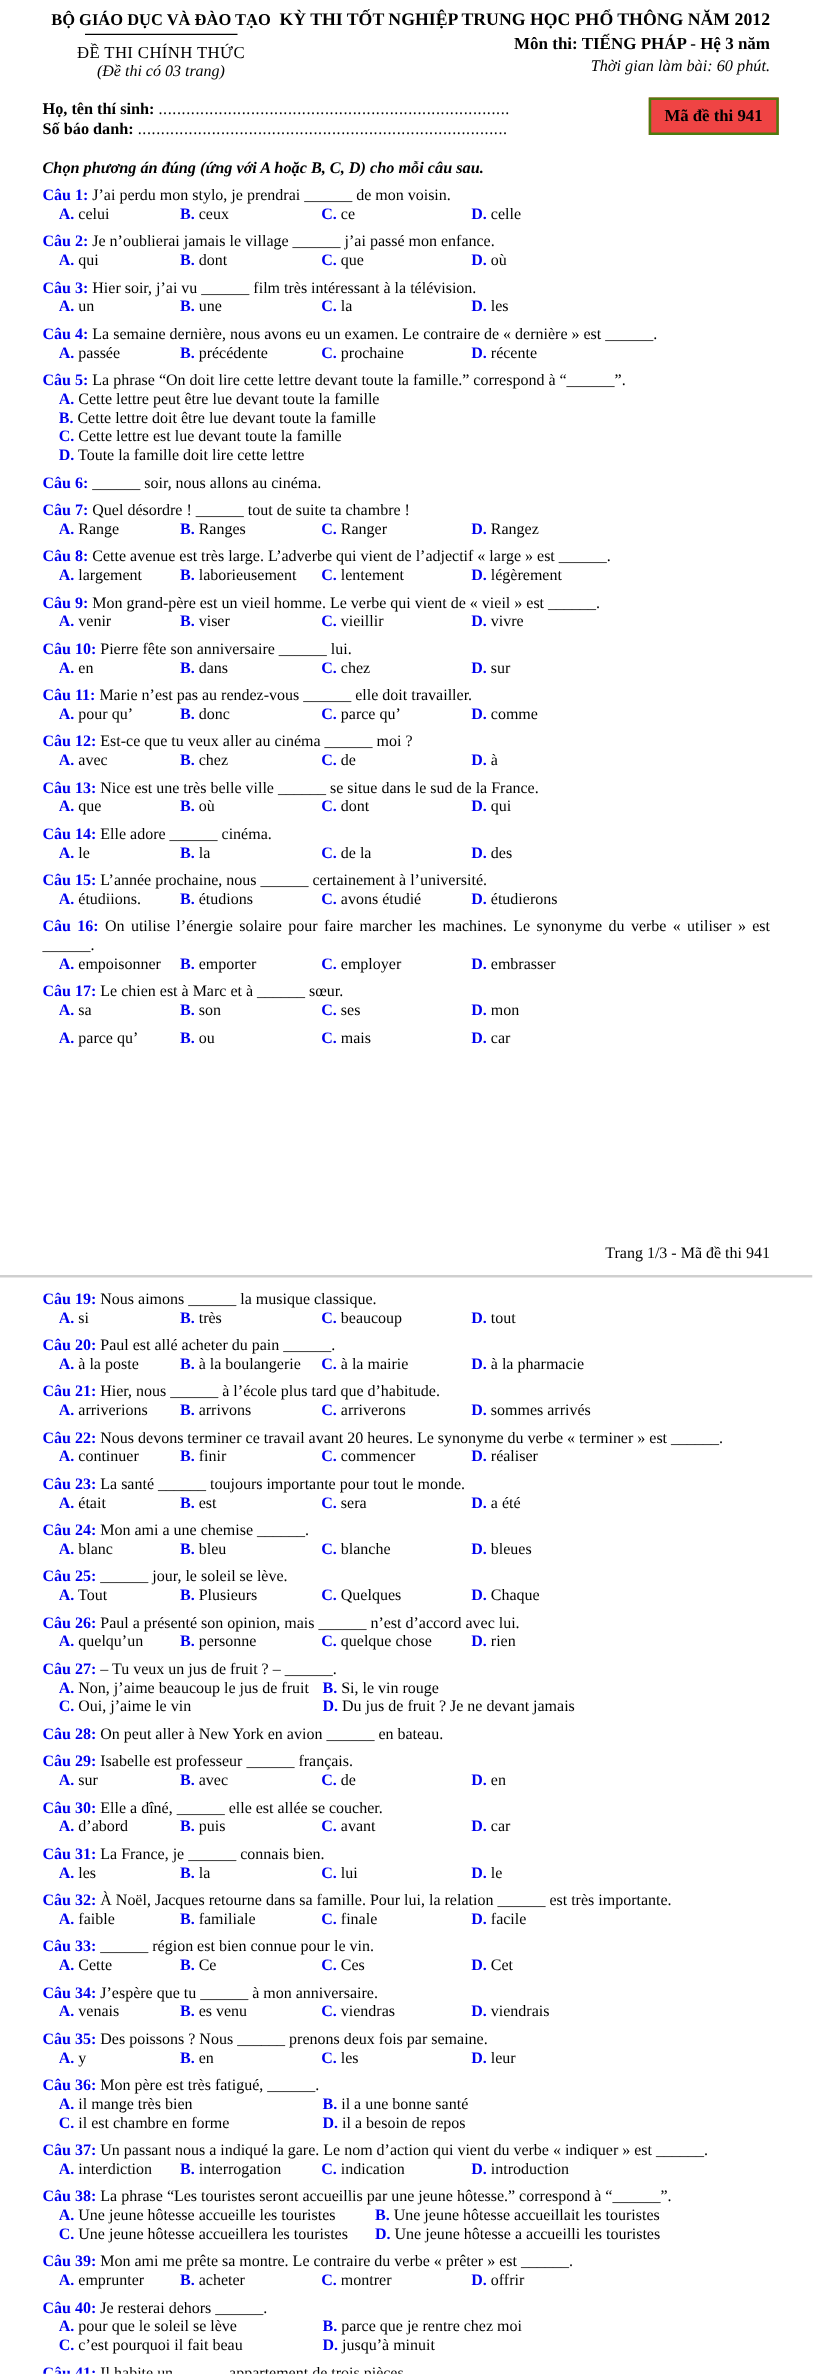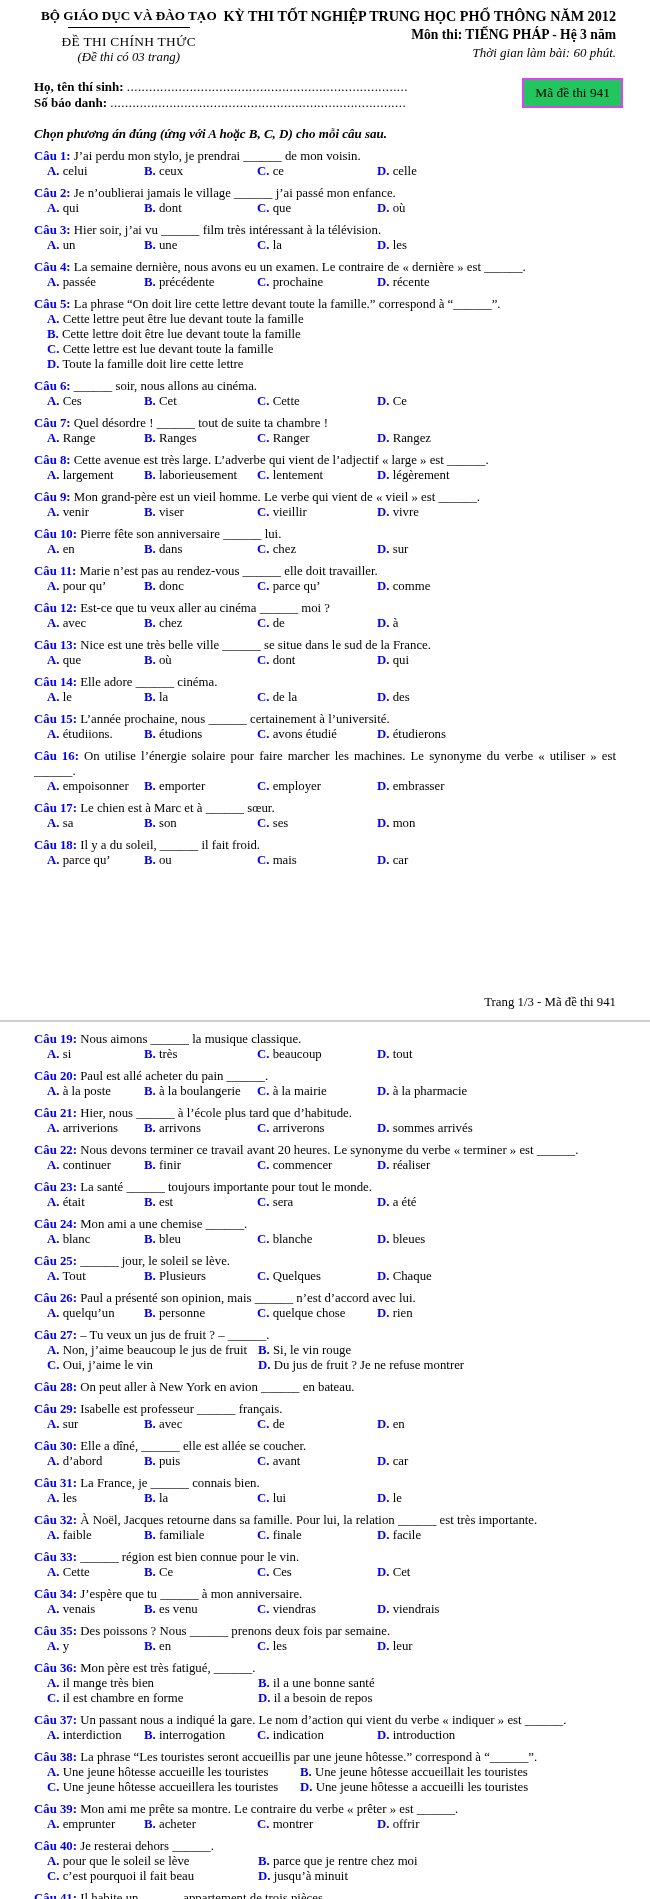--- a/index.html
+++ b/index.html
@@ -17,22 +17,22 @@
   .hdr-right{flex:1;text-align:right;}
   .ministry{font-weight:bold;font-size:13.2px;white-space:nowrap;}
   .ministry-rule{width:122px;border-bottom:1.5px solid #000;margin:2px auto 6px auto;height:1px;}
   .official{font-size:13.4px;letter-spacing:.3px;}
   .pages-note{font-style:italic;font-size:12.8px;}
   .exam-title{font-weight:bold;font-size:14.2px;white-space:nowrap;}
   .subject{font-weight:bold;font-size:13.6px;margin-top:2px;}
   .duration{font-style:italic;font-size:13px;margin-top:2px;}
   .code-box{
     position:absolute;top:78px;right:27px;
-    border:2px solid #d946ef;padding:5px 11px;
-    font-weight:normal;font-size:13.4px;white-space:nowrap;background:#22c55e;
+    border:2px solid #4d7c0f;padding:5px 11px;
+    font-weight:bold;font-size:13.4px;white-space:nowrap;background:#ef4444;
   }
   
   .student{margin-top:14px;line-height:16px;}
   .student b{font-size:13px;}
   .dots{letter-spacing:.5px;}
   
   .instruction{margin-top:15px;margin-bottom:7px;font-weight:bold;font-style:italic;font-size:13px;}
   
   .q{margin-bottom:7px;}
   .qtext{margin:0;line-height:15px;}
@@ -117,26 +117,20 @@
         <p class="qtext"><span class="qnum">Câu 5:</span> <span>La phrase “On doit lire cette lettre devant toute la famille.” correspond à “______”.</span></p>
         <div class="opts stacked">
           <span class="opt"><span class="olet">A.</span> <span>Cette lettre peut être lue devant toute la famille</span></span>
           <span class="opt"><span class="olet">B.</span> <span>Cette lettre doit être lue devant toute la famille</span></span>
           <span class="opt"><span class="olet">C.</span> <span>Cette lettre est lue devant toute la famille</span></span>
           <span class="opt"><span class="olet">D.</span> <span>Toute la famille doit lire cette lettre</span></span>
         </div>
       </div>
       <div class="q">
         <p class="qtext"><span class="qnum">Câu 6:</span> <span>______ soir, nous allons au cinéma.</span></p>
-        <div class="opts grid4">
-          <span class="opt"><span class="olet">A.</span> <span>Ces</span></span>
-          <span class="opt"><span class="olet">B.</span> <span>Cet</span></span>
-          <span class="opt"><span class="olet">C.</span> <span>Cette</span></span>
-          <span class="opt"><span class="olet">D.</span> <span>Ce</span></span>
-        </div>
       </div>
       <div class="q">
         <p class="qtext"><span class="qnum">Câu 7:</span> <span>Quel désordre ! ______ tout de suite ta chambre !</span></p>
         <div class="opts grid4">
           <span class="opt"><span class="olet">A.</span> <span>Range</span></span>
           <span class="opt"><span class="olet">B.</span> <span>Ranges</span></span>
           <span class="opt"><span class="olet">C.</span> <span>Ranger</span></span>
           <span class="opt"><span class="olet">D.</span> <span>Rangez</span></span>
         </div>
       </div>
@@ -224,21 +218,20 @@
       <div class="q">
         <p class="qtext"><span class="qnum">Câu 17:</span> <span>Le chien est à Marc et à ______ sœur.</span></p>
         <div class="opts grid4">
           <span class="opt"><span class="olet">A.</span> <span>sa</span></span>
           <span class="opt"><span class="olet">B.</span> <span>son</span></span>
           <span class="opt"><span class="olet">C.</span> <span>ses</span></span>
           <span class="opt"><span class="olet">D.</span> <span>mon</span></span>
         </div>
       </div>
       <div class="q">
-        <p class="qtext"><span class="qnum">Câu 18:</span> <span>Il y a du soleil, ______ il fait froid.</span></p>
         <div class="opts grid4">
           <span class="opt"><span class="olet">A.</span> <span>parce qu’</span></span>
           <span class="opt"><span class="olet">B.</span> <span>ou</span></span>
           <span class="opt"><span class="olet">C.</span> <span>mais</span></span>
           <span class="opt"><span class="olet">D.</span> <span>car</span></span>
         </div>
       </div>
     </div>
 
   <div class="pfooter">Trang 1/3 - Mã đề thi 941</div>
@@ -317,21 +310,21 @@
           <span class="opt"><span class="olet">C.</span> <span>quelque chose</span></span>
           <span class="opt"><span class="olet">D.</span> <span>rien</span></span>
         </div>
       </div>
       <div class="q">
         <p class="qtext"><span class="qnum">Câu 27:</span> <span>– Tu veux un jus de fruit ? – ______.</span></p>
         <div class="opts twocol">
           <span class="opt"><span class="olet">A.</span> <span>Non, j’aime beaucoup le jus de fruit</span></span>
           <span class="opt"><span class="olet">B.</span> <span>Si, le vin rouge</span></span>
           <span class="opt"><span class="olet">C.</span> <span>Oui, j’aime le vin</span></span>
-          <span class="opt"><span class="olet">D.</span> <span>Du jus de fruit ? Je ne refuse montrer</span></span>
+          <span class="opt"><span class="olet">D.</span> <span>Du jus de fruit ? Je ne devant jamais</span></span>
         </div>
       </div>
       <div class="q">
         <p class="qtext"><span class="qnum">Câu 28:</span> <span>On peut aller à New York en avion ______ en bateau.</span></p>
       </div>
       <div class="q">
         <p class="qtext"><span class="qnum">Câu 29:</span> <span>Isabelle est professeur ______ français.</span></p>
         <div class="opts grid4">
           <span class="opt"><span class="olet">A.</span> <span>sur</span></span>
           <span class="opt"><span class="olet">B.</span> <span>avec</span></span>

